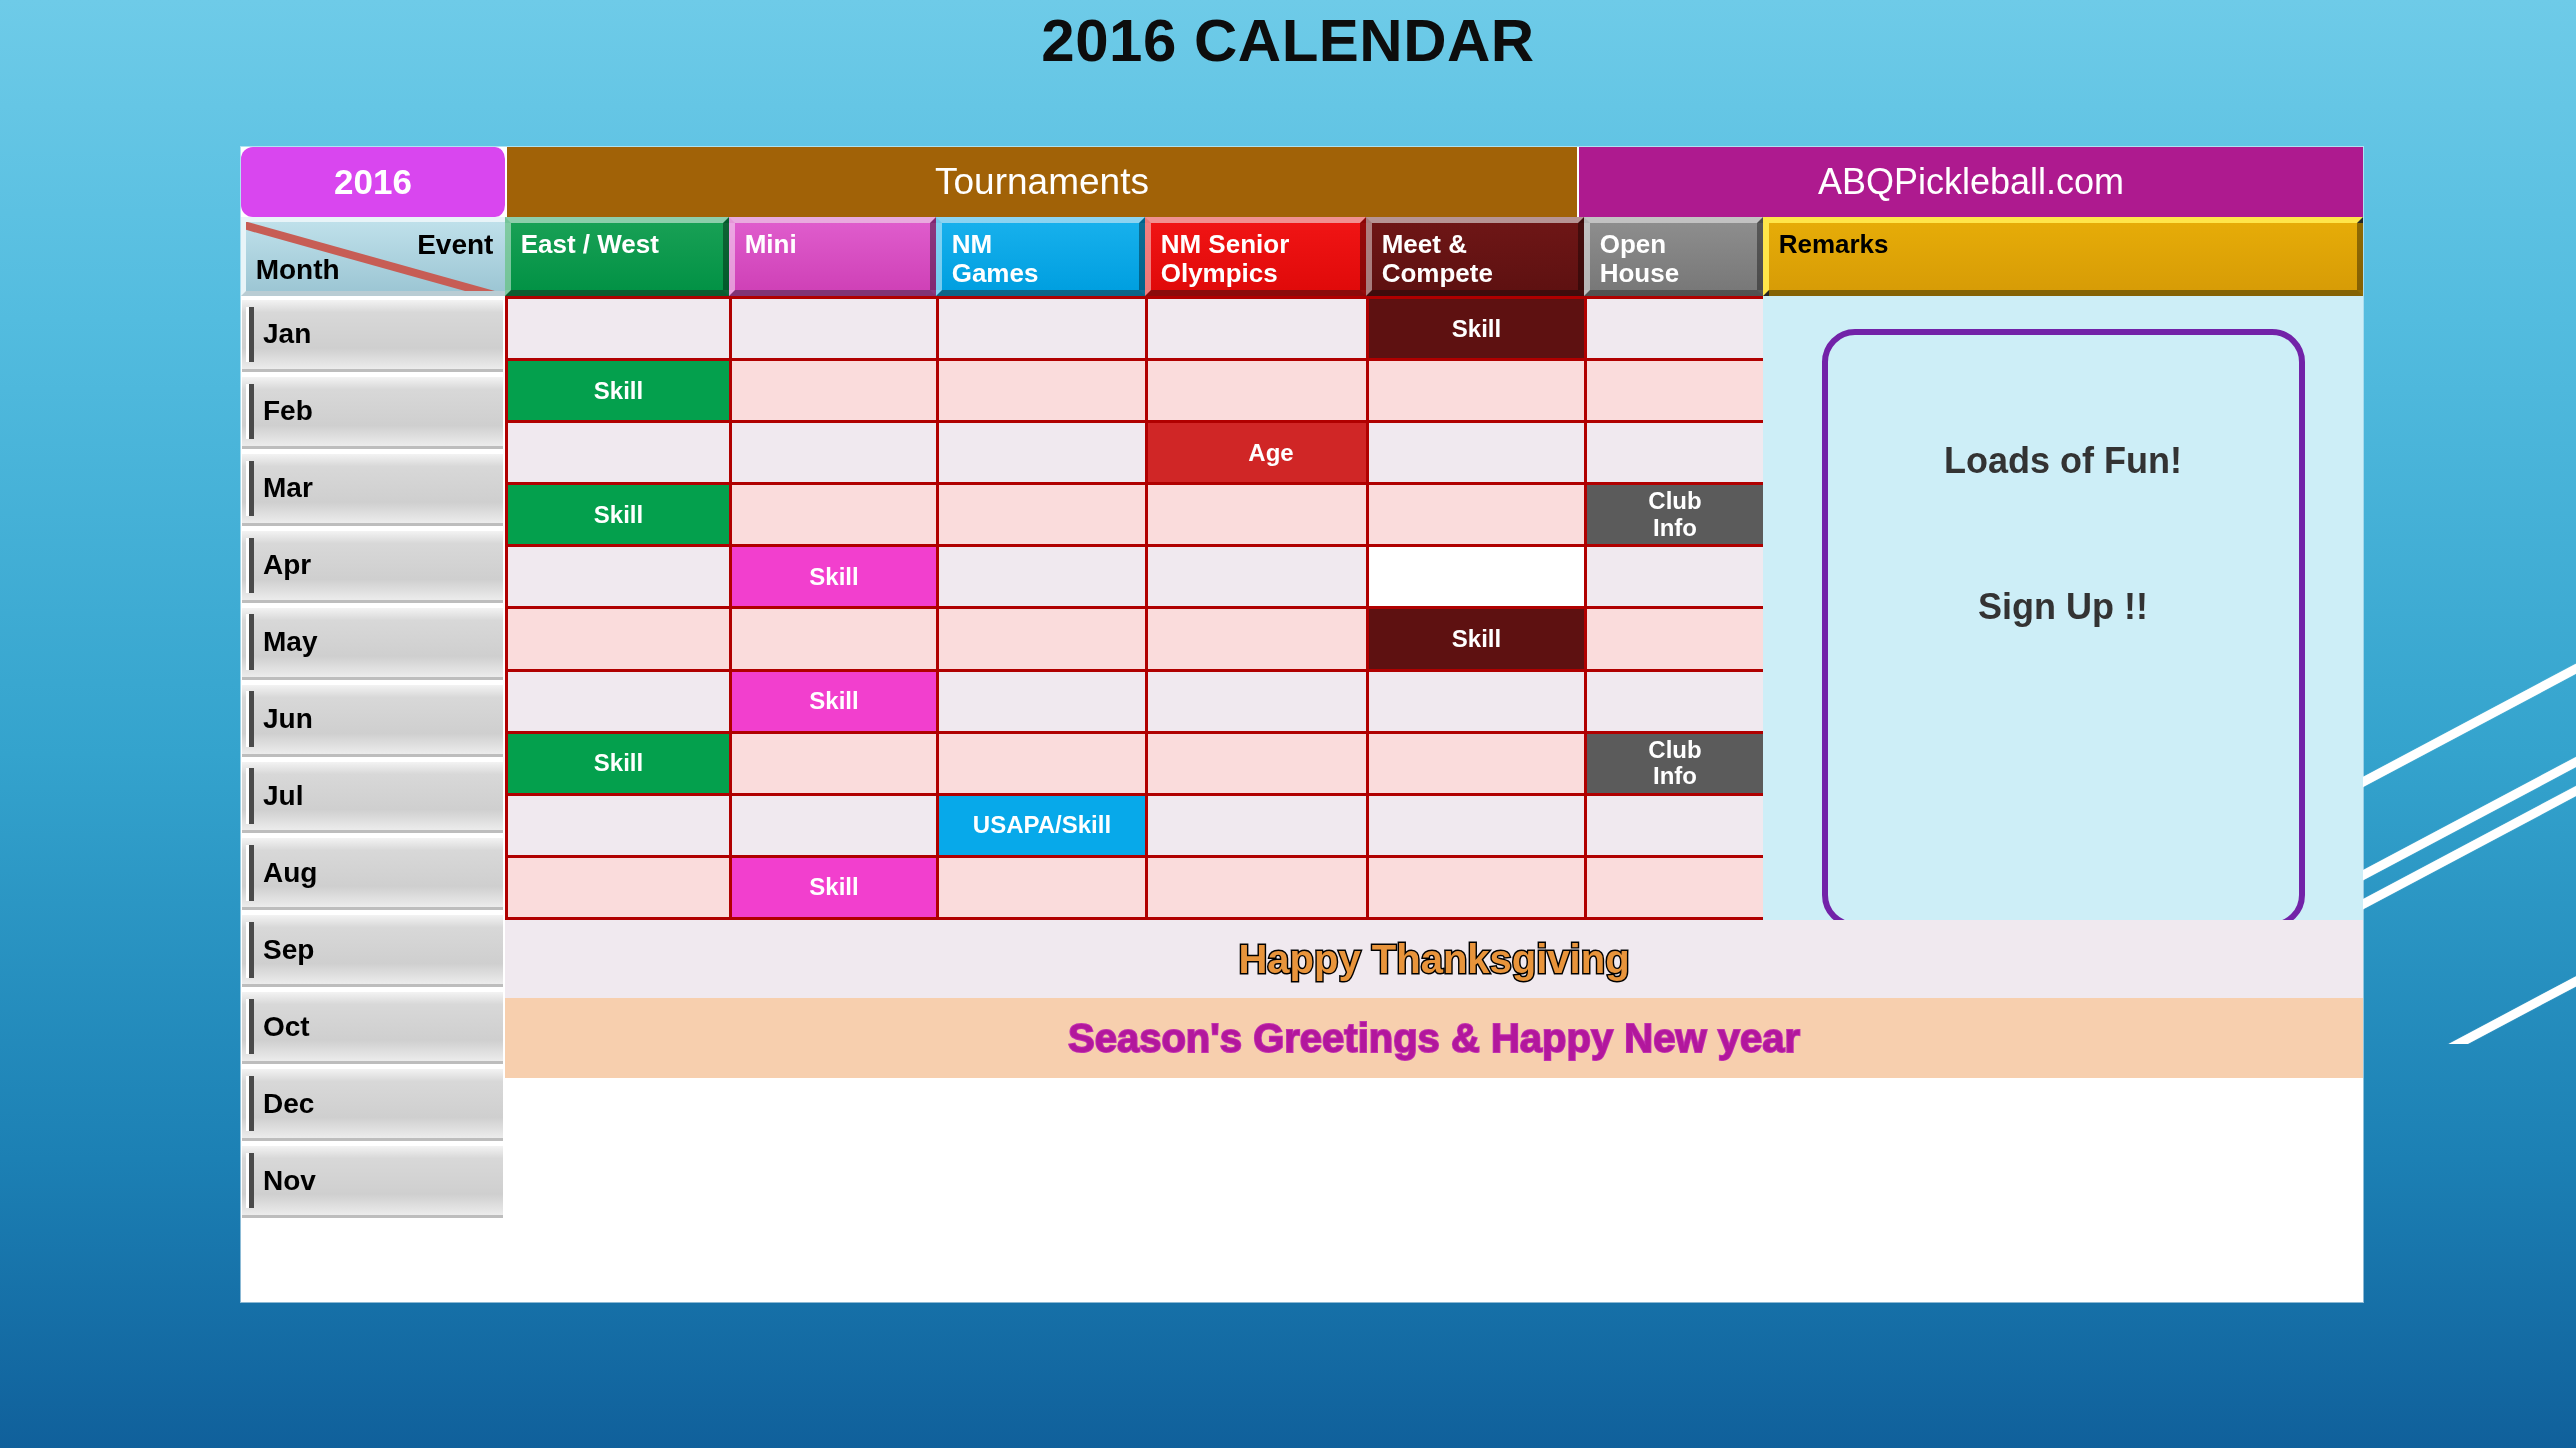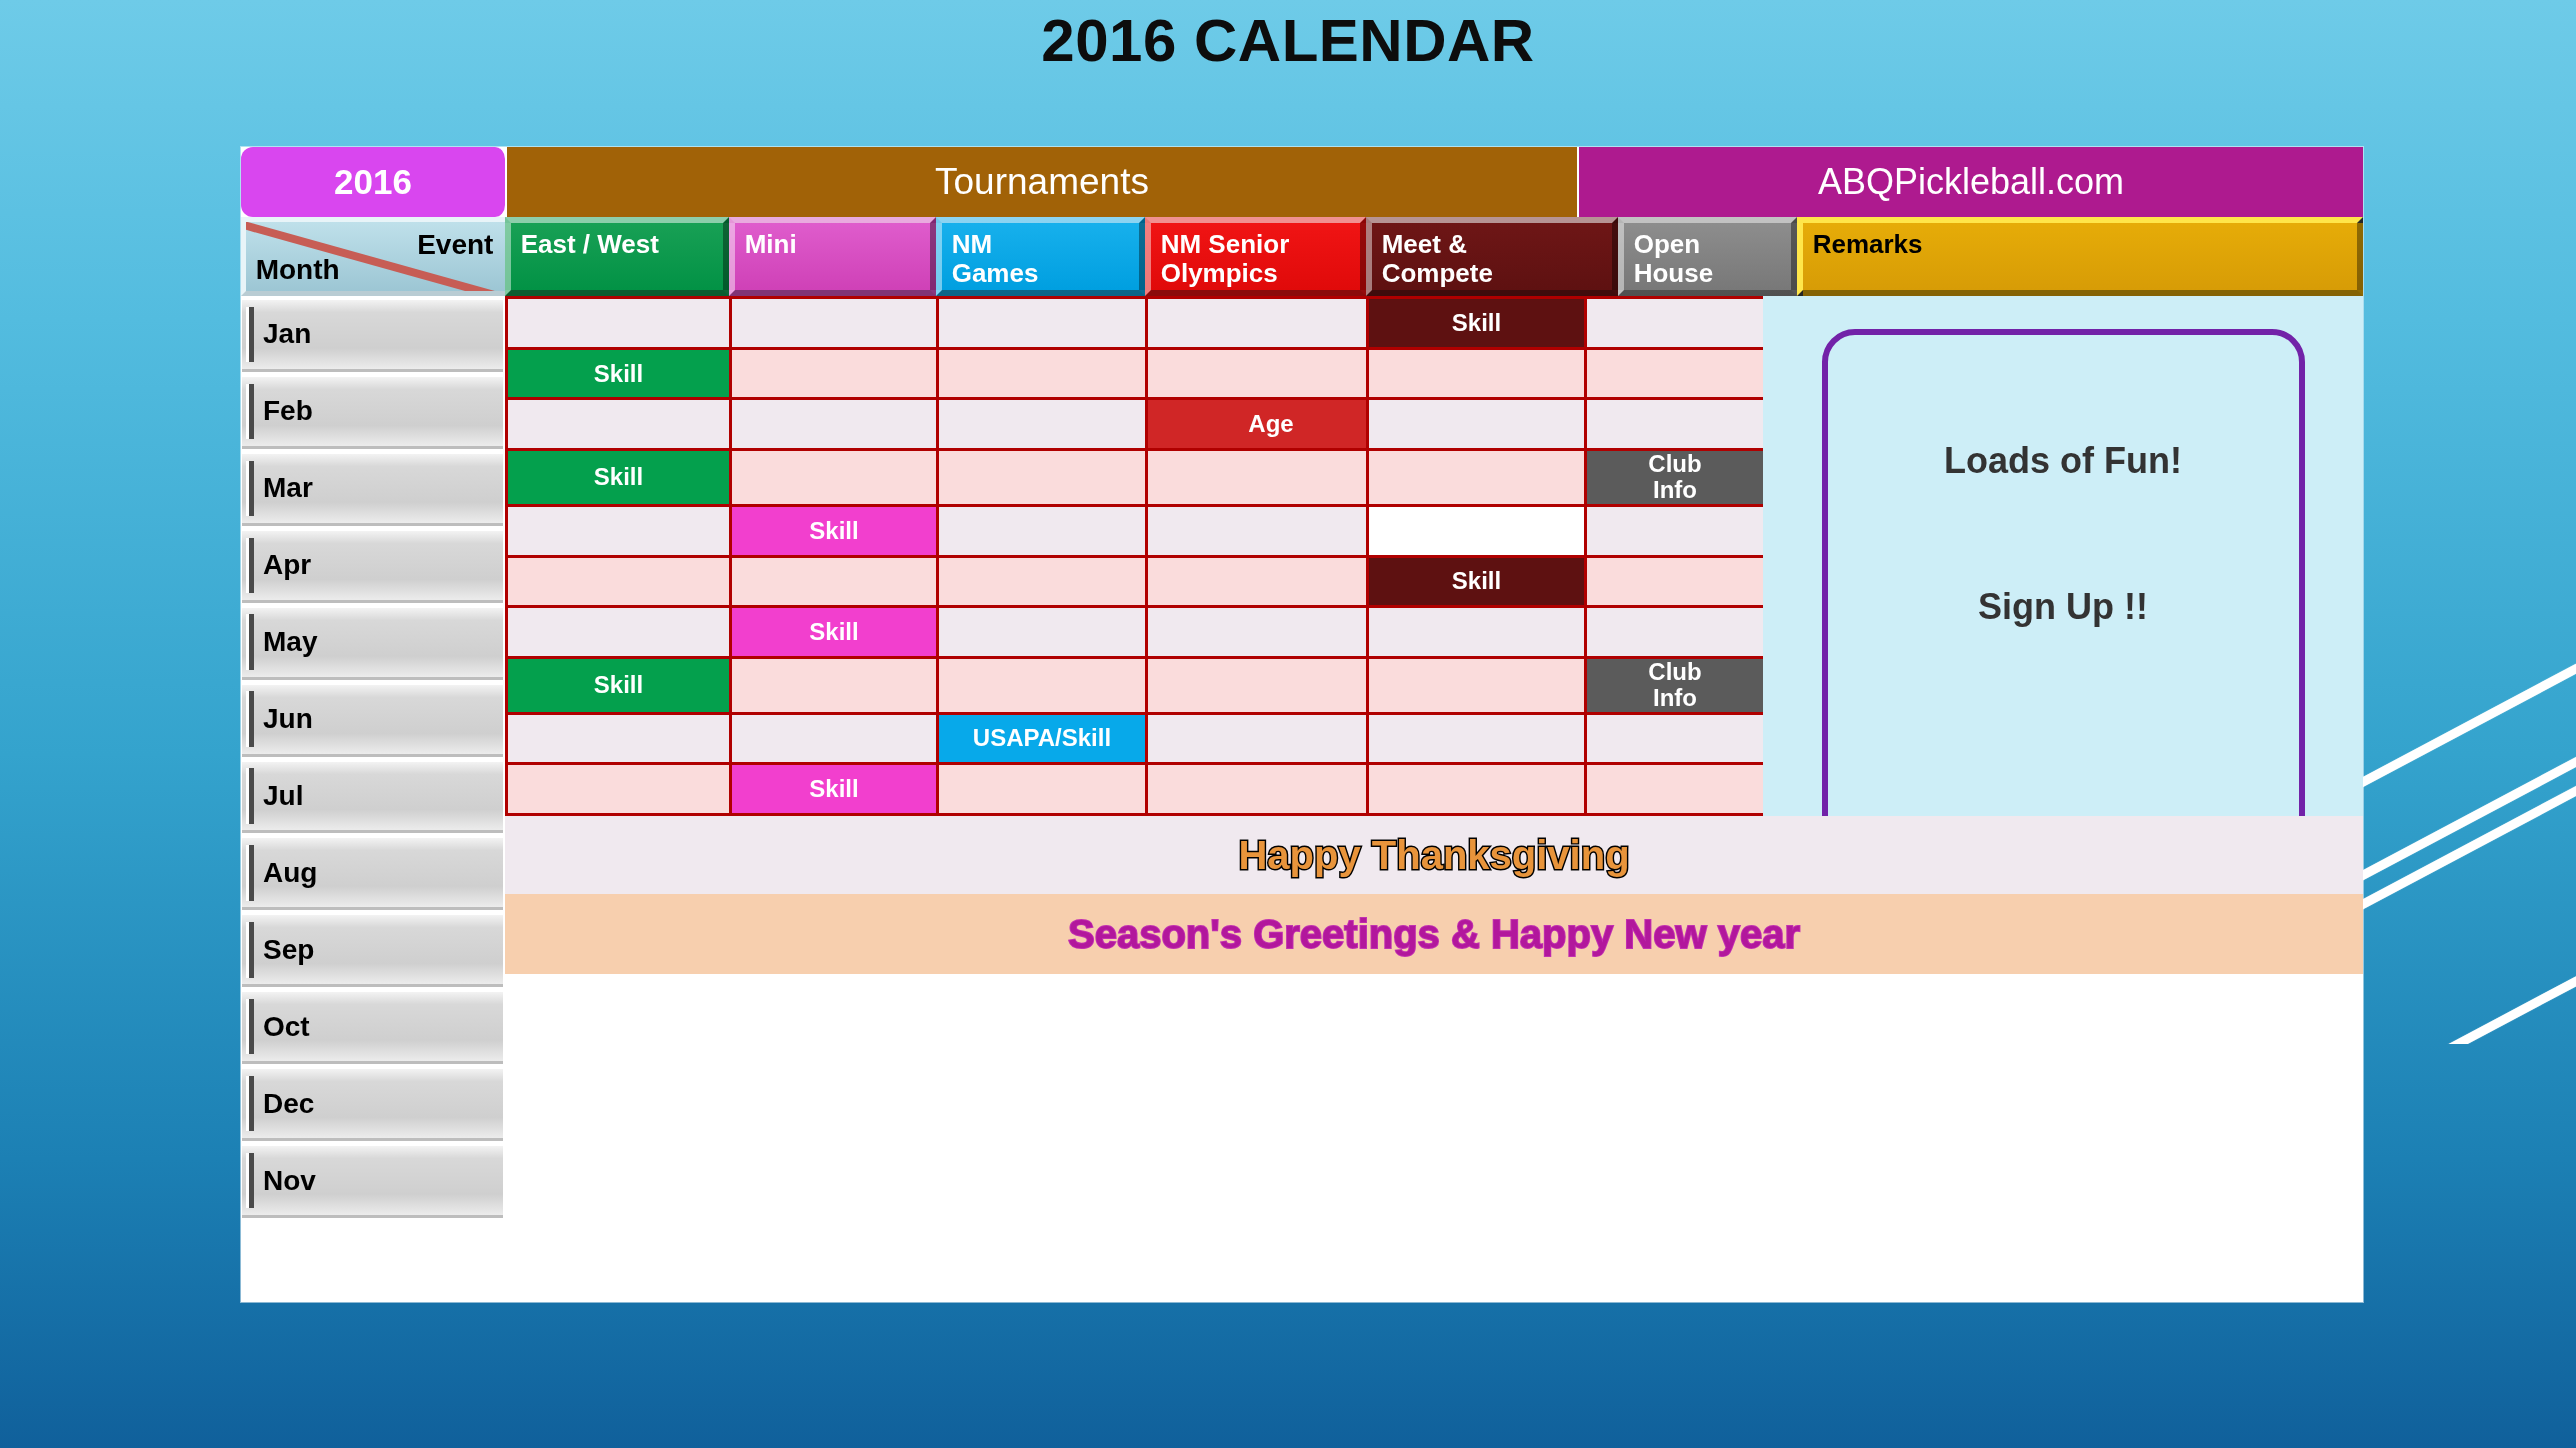--- a/index.html
+++ b/index.html
@@ -55,40 +55,40 @@
   .ch-month .ev{position:absolute;right:11.6px;top:6.8px;color:#000;font-size:28px;font-weight:bold;}
   .ch-month .mo{position:absolute;left:9.7px;bottom:5.8px;color:#000;font-size:28px;font-weight:bold;}
   .ch-month .slash{position:absolute;left:0;top:0;width:100%;height:100%;overflow:hidden;}
   .ch-month .slash span{position:absolute;left:-5.8px;top:-1.9px;width:290px;height:7.7px;background:#c75d55;
       transform-origin:left center;transform:rotate(15.6deg);}
 
   .ch-ew{width:224px;background:linear-gradient(180deg,#18a055,#029245);}
   .ch-mini{width:207px;background:linear-gradient(180deg,#df5ccc,#cf41b7);}
   .ch-nm{width:209px;background:linear-gradient(180deg,#17b0ec,#009fe0);}
   .ch-nms{width:221px;background:linear-gradient(180deg,#f01414,#e00a0a);}
-  .ch-mc{width:252px;background:linear-gradient(180deg,#6e1616,#5e1111);}
+  .ch-mc{width:218px;background:linear-gradient(180deg,#6e1616,#5e1111);}
   .ch-oh{width:179px;background:linear-gradient(180deg,#8d8d8d,#787878);}
   .ch-rem{flex:1;background:linear-gradient(180deg,#e6ac08,#d79c06);color:#000 !important;
       border-top-color:#ffe64a;border-left-color:#ffe64a;}
 
   
   .body-wrap{display:flex;height:923px;}
   .mcol{width:264px;display:flex;flex-direction:column;background:#ffffff;}
   .mbtn{
     flex:1;margin:1px 1.9px 1px 1px;position:relative;
     background:linear-gradient(180deg,#f3f3f3 0%,#d8d8d8 18%,#cfcfcf 70%,#ececec 100%);
     border-top:3.9px solid #ffffff;border-bottom:3.9px solid #bdbdbd;
     display:flex;align-items:center;
   }
   .mbtn::before{content:"";position:absolute;left:3.9px;top:6.8px;bottom:6.8px;width:7.7px;
     background:linear-gradient(90deg,#ffffff 0 2.9px,#4a4a4a 2.9px 100%);}
   .mbtn span{font-size:28px;font-weight:bold;color:#000;padding-left:21px;}
 
   .gridcol{flex:1;display:flex;flex-direction:column;}
-  .grid{height:520px;display:flex;}
+  .grid{height:624px;display:flex;}
   .gcells{width:1258px;display:grid;grid-template-columns:224px 207px 209px 221px 218px 179px;
     grid-auto-rows:1fr;border-top:3.9px solid #b00000;border-left:3.9px solid #b00000;box-sizing:border-box;}
   .gcells .cell{border-right:3.9px solid #b00000;border-bottom:3.9px solid #b00000;box-sizing:border-box;
     display:flex;align-items:center;justify-content:center;font-size:24px;font-weight:bold;}
   .row-odd{background:#f0e9ef;}
   .row-even{background:#fadcdc;}
   .c-green{background:#04a04d;color:#fff;}
   .c-magenta{background:#f23fce;color:#fff;}
   .c-cyan{background:#07a9ea;color:#fff;}
   .c-red{background:#d02626;color:#fff;padding-left:28px;}

